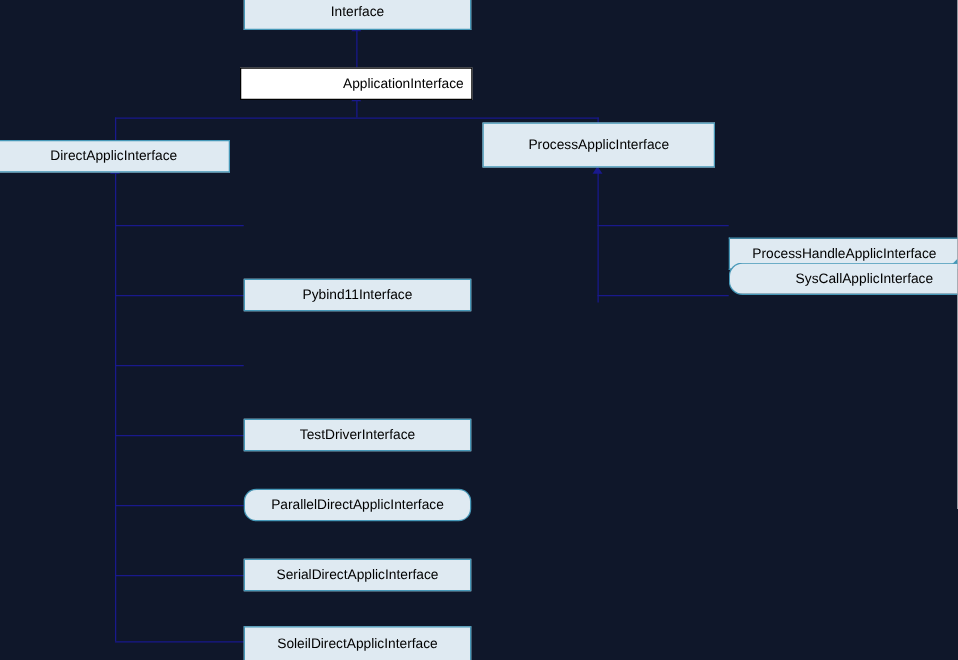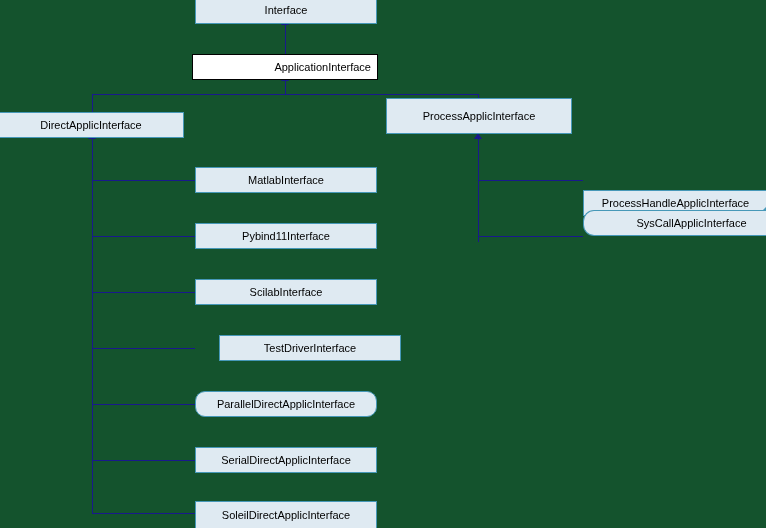--- a/index.html
+++ b/index.html
@@ -5,21 +5,21 @@
 <style>
   html, body {
     margin: 0;
     padding: 0;
     background: #ffffff;
   }
   #canvas {
     position: relative;
     width: 766px;
     height: 528px;
-    background: #14532d;
+    background: #0f172a;
     overflow: hidden;
     font-family: "Liberation Sans", sans-serif;
   }
 
   
   .node {
     position: absolute;
     box-sizing: border-box;
     background: #dfeaf2;
     border: 1px solid #4698b8;
@@ -131,33 +131,27 @@
   </div>
 
   <div class="node clip-left" style="left:-1px; top:112px; width:185px; height:26px;">
     <span class="node-label">DirectApplicInterface</span>
   </div>
 
   <div class="node" style="left:386px; top:98px; width:186px; height:36px;">
     <span class="node-label">ProcessApplicInterface</span>
   </div>
 
-  <div class="node" style="left:195px; top:167px; width:182px; height:26px;">
-    <span class="node-label">MatlabInterface</span>
-  </div>
 
   <div class="node" style="left:195px; top:223px; width:182px; height:26px;">
     <span class="node-label">Pybind11Interface</span>
   </div>
 
-  <div class="node" style="left:195px; top:279px; width:182px; height:26px;">
-    <span class="node-label">ScilabInterface</span>
-  </div>
 
-  <div class="node" style="left:195px; top:335px; width:182px; height:26px;margin-left:24px;">
+  <div class="node" style="left:195px; top:335px; width:182px; height:26px;">
     <span class="node-label">TestDriverInterface</span>
   </div>
 
   <div class="node" style="left:195px; top:391px; width:182px; height:26px;border-radius:10px;">
     <span class="node-label">ParallelDirectApplicInterface</span>
   </div>
 
   <div class="node" style="left:195px; top:447px; width:182px; height:26px;">
     <span class="node-label">SerialDirectApplicInterface</span>
   </div>

